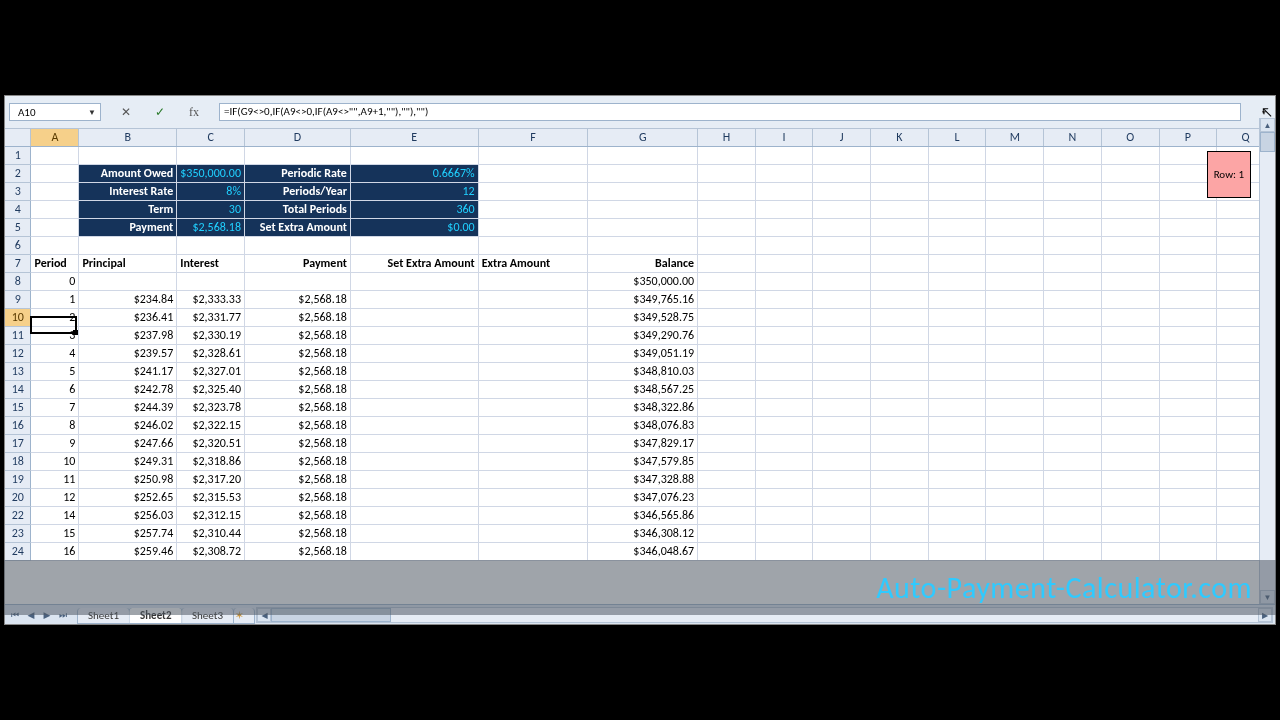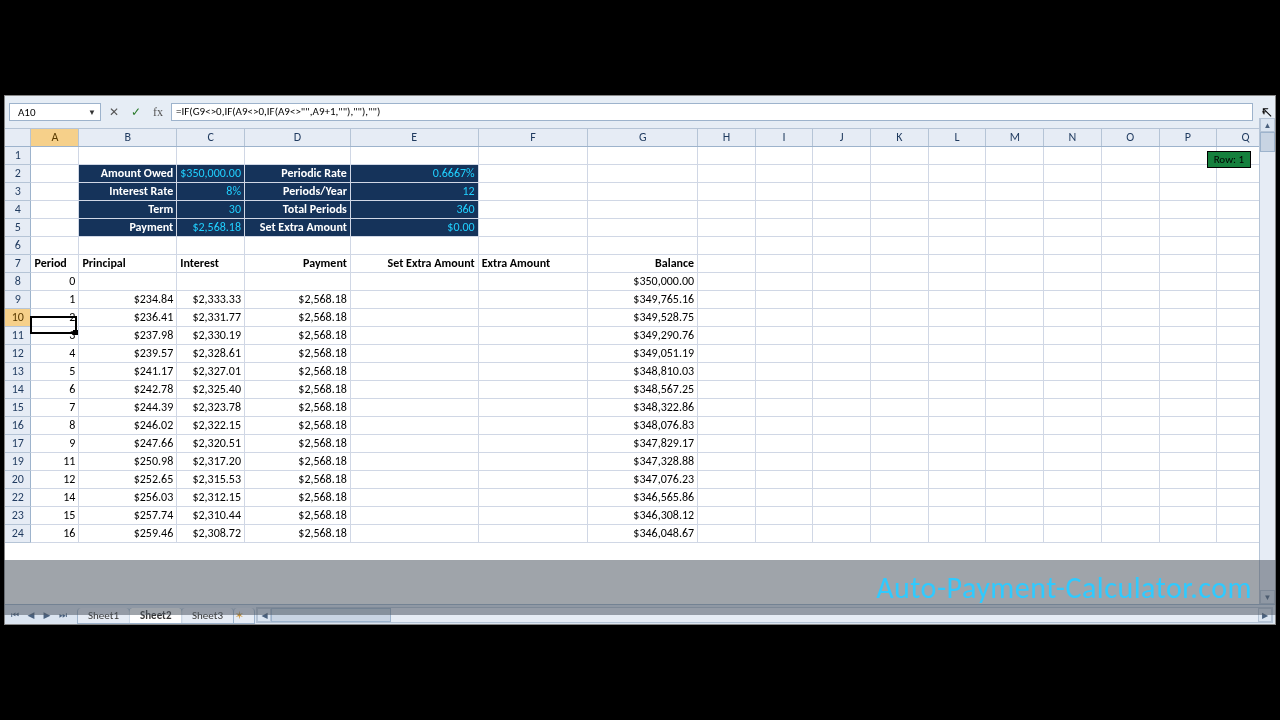--- a/index.html
+++ b/index.html
@@ -16,21 +16,21 @@
     flex-direction: column;
   }
   
   .fbar-row {
     height: 22px;
     display: flex;
     align-items: center;
     background: #e6edf5;
     border-bottom: 1px solid #b5c4d6;
     padding: 16px 4px;
-    gap: 4px;
+    gap: 16px;
   }
   .namebox {
     width: 92px; height: 18px;
     background: #fff; border: 1px solid #9db3cc;
     display: flex; align-items: center; justify-content: space-between;
     padding: 0 4px 0 8px; font-size: 11px;
   }
   .namebox .dd { font-size: 8px; color: #333; }
   .fbar-btn {
     width: 18px; height: 18px;
@@ -161,21 +161,21 @@
     background:#dbe5f1;border:1px solid #b5c4d6;
   }
   .vscroll .uarr{top:0;} .vscroll .darr{bottom:0;}
   .vscroll .thumb {
     position:absolute; left:0; right:0; top:14px; height:20px;
     background:#c8d4e3;border:1px solid #9db3cc;
   }
   
   .rowtip {
     position: absolute; top: 22px; right: 24px;
-    background: #15803d; border: 1px solid #000; padding: 1px 6px;
+    background: #fca5a5; border: 1px solid #000; padding: 16px 6px;
     font-size: 11px; z-index: 10;
   }
   
   .cursor-icon {
     position: absolute; top: 8px; right: 2px; z-index: 20;
     font-size: 14px; color: #000;
   }
   
   .overlay-band {
     position: absolute; left:4px; right:4px;
@@ -578,20 +578,40 @@
             </tr>
             <tr>
               <td class="rowhdr">17</td>
               <td class="r">9</td>
               <td class="r">$247.66</td>
               <td class="r">$2,320.51</td>
               <td class="r">$2,568.18</td>
               <td class="r"></td>
               <td class="r"></td>
               <td class="r">$347,829.17</td>
+              <td class=""></td>
+              <td class=""></td>
+              <td class=""></td>
+              <td class=""></td>
+              <td class=""></td>
+              <td class=""></td>
+              <td class=""></td>
+              <td class=""></td>
+              <td class=""></td>
+              <td class=""></td>
+            </tr>
+            <tr>
+              <td class="rowhdr">18</td>
+              <td class="r">10</td>
+              <td class="r">$249.31</td>
+              <td class="r">$2,318.86</td>
+              <td class="r">$2,568.18</td>
+              <td class="r"></td>
+              <td class="r"></td>
+              <td class="r">$347,579.85</td>
               <td class=""></td>
               <td class=""></td>
               <td class=""></td>
               <td class=""></td>
               <td class=""></td>
               <td class=""></td>
               <td class=""></td>
               <td class=""></td>
               <td class=""></td>
               <td class=""></td>

